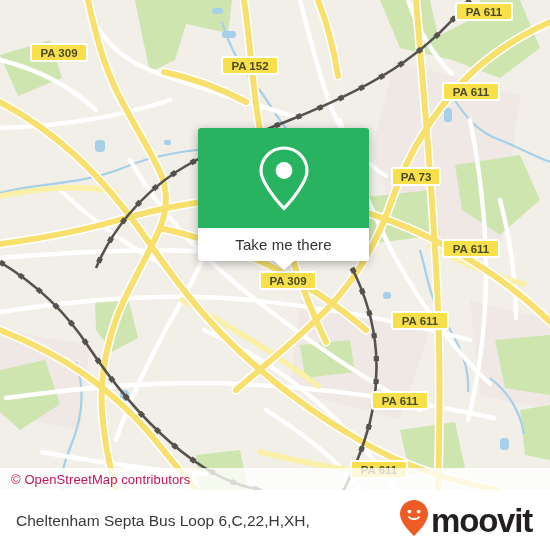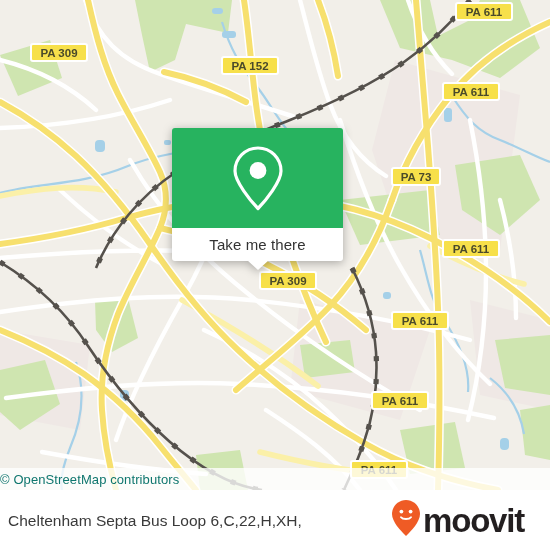--- a/index.html
+++ b/index.html
@@ -39,29 +39,30 @@
     top: 468px;
     width: 550px;
     height: 22px;
     background: rgba(255,255,255,0.78);
     display: flex;
     align-items: center;
     z-index: 30;
   }
   .attribution-text {
     font-size: 13px;
-    color: #0f766e;
+    color: #be185d;
+    padding-left: 11px;
     letter-spacing: 0.1px;
     white-space: nowrap;
   }
 
   
   .popup {
     position: absolute;
-    left: 172px;
+    left: 198px;
     top: 128px;
     width: 171px;
     z-index: 40;
     filter: drop-shadow(0 2px 5px rgba(0,0,0,0.30));
   }
   .popup-green {
     height: 100px;
     background: #27b35f;
     border-radius: 3px 3px 0 0;
     display: flex;
@@ -105,27 +106,27 @@
     background: #ffffff;
     z-index: 50;
     display: flex;
     align-items: center;
     justify-content: space-between;
   }
   .footer-title {
     font-size: 15.5px;
     line-height: 21px;
     color: #3a3a3a;
-    padding-left: 8px;
+    padding-left: 16px;
     max-width: 400px;
   }
   .brand {
     display: flex;
     align-items: center;
-    padding-right: 26px;
+    padding-right: 18px;
   }
   .brand-mark { display: block; margin-right: 2px; }
   .brand-word {
     font-size: 33px;
     font-weight: bold;
     color: #231f20;
     letter-spacing: -1.2px;
     line-height: 33px;
   }
 </style>

